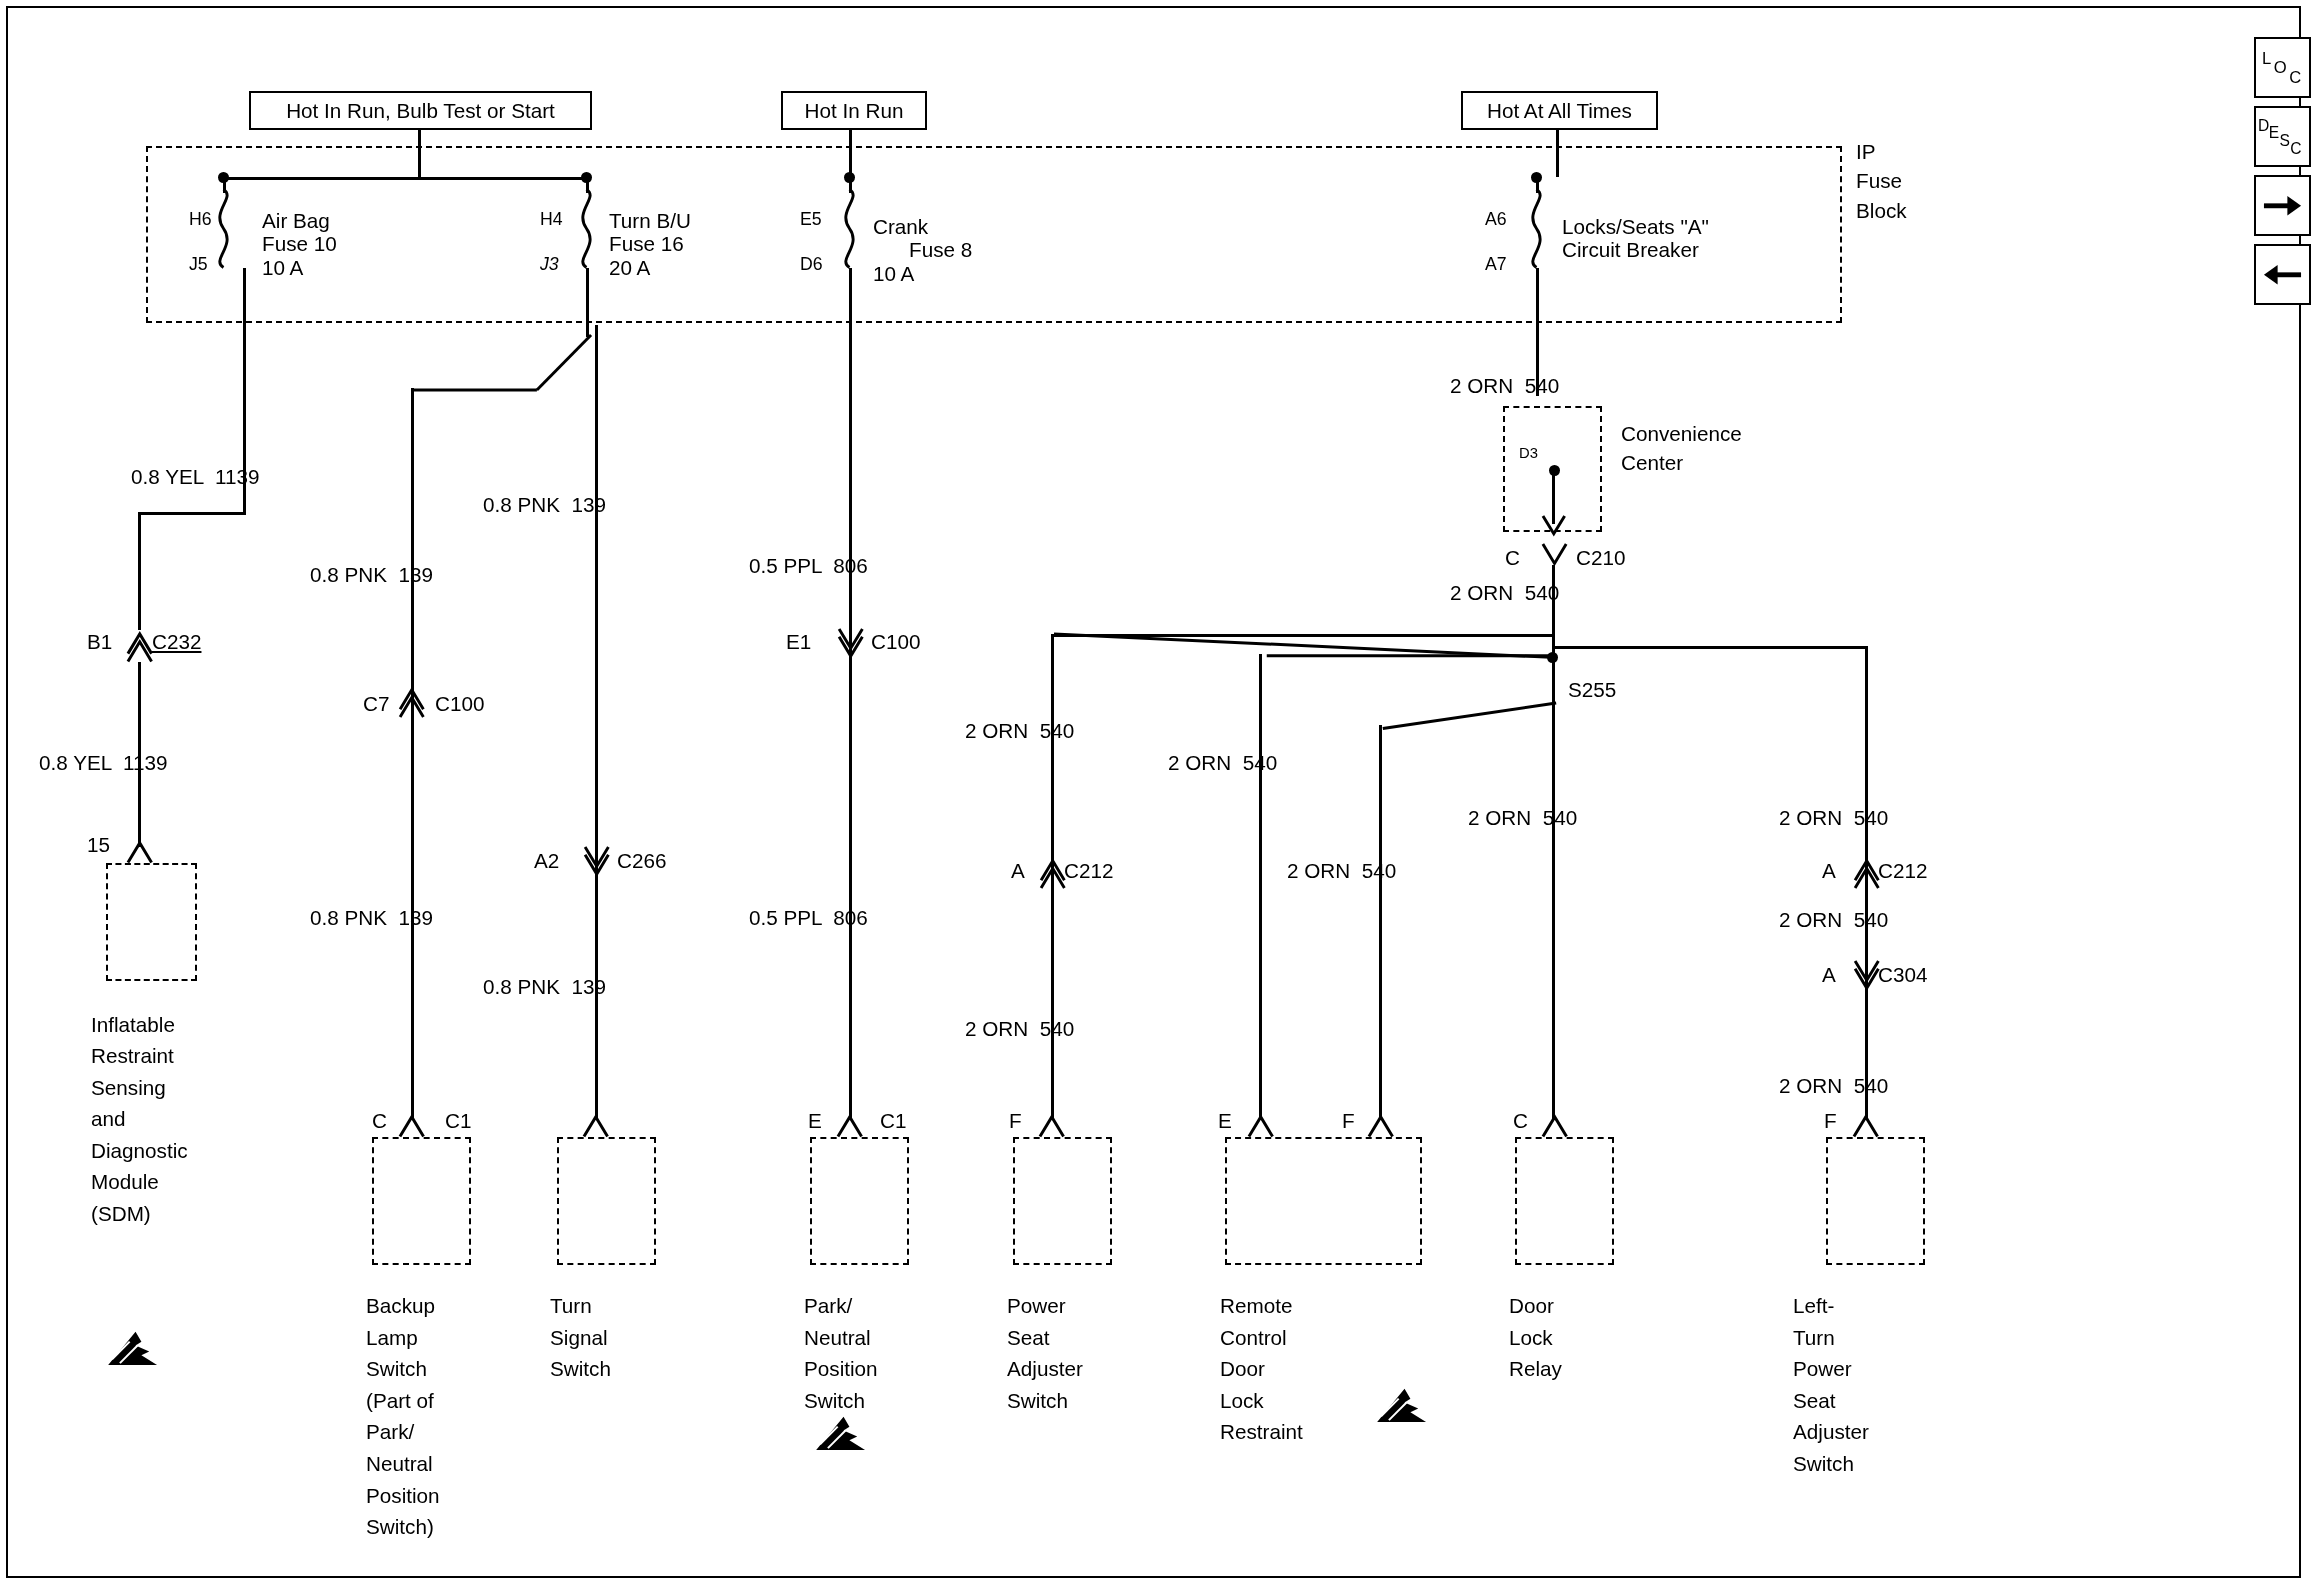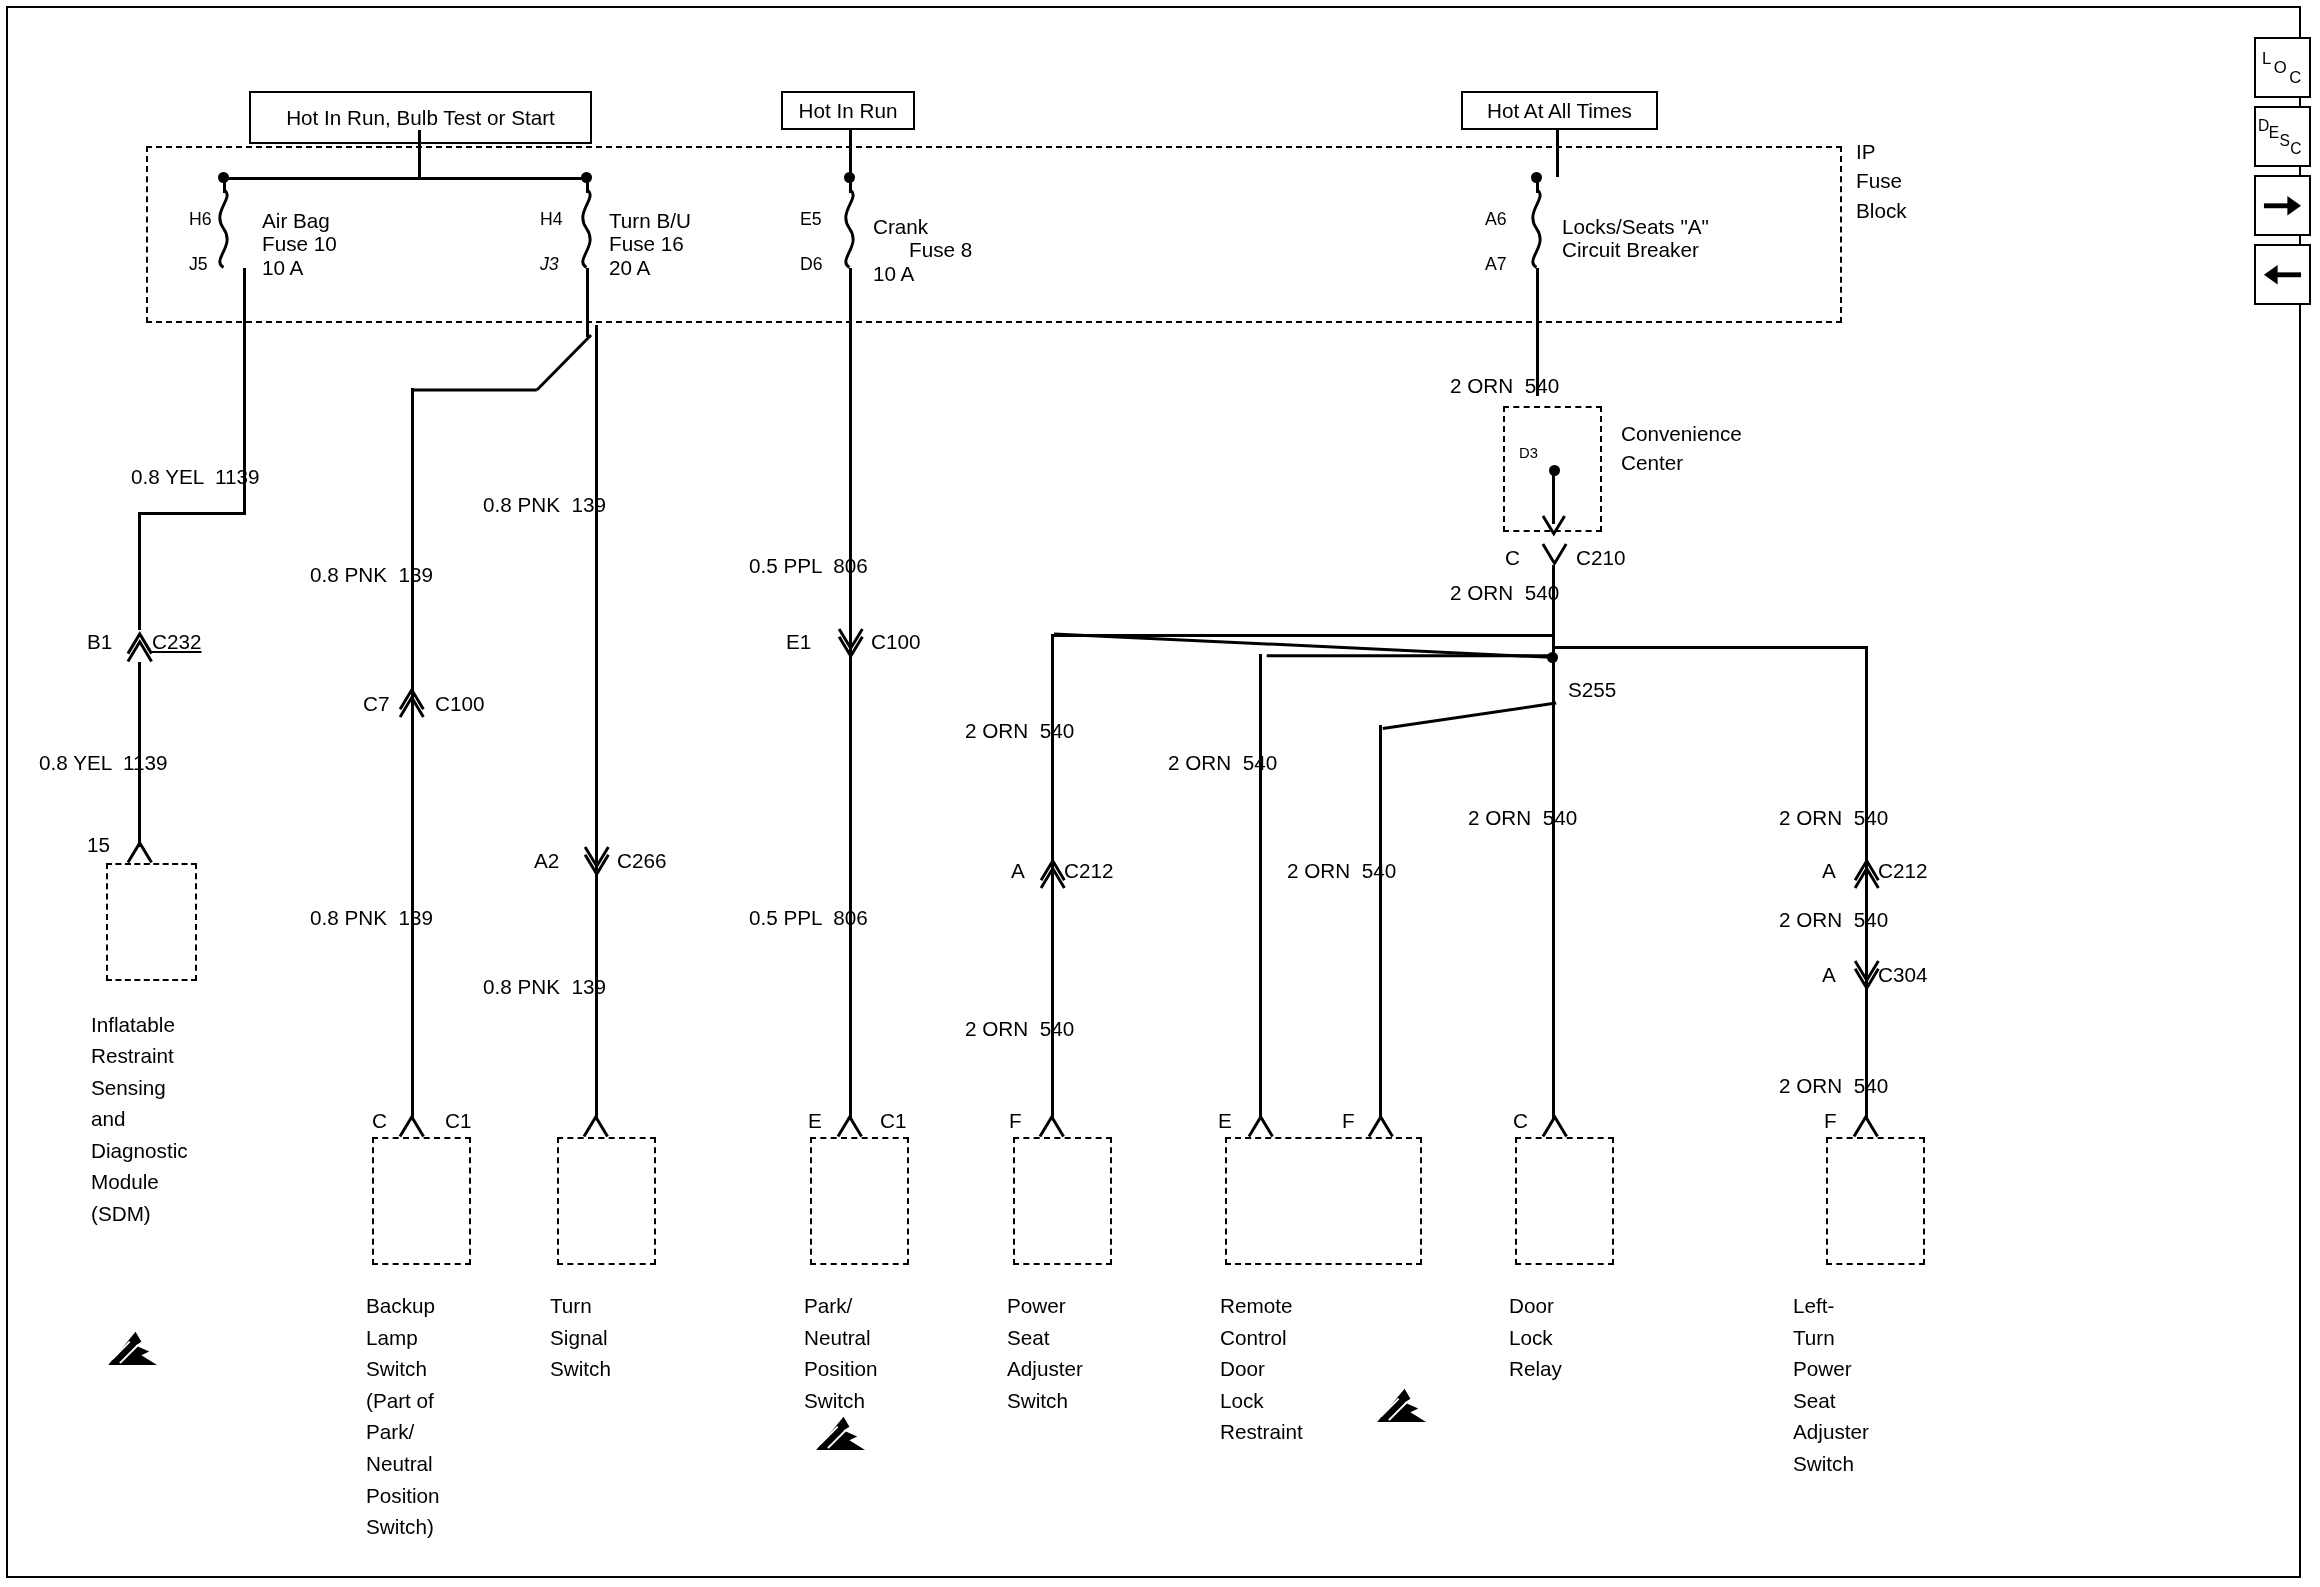--- a/index.html
+++ b/index.html
@@ -18,24 +18,24 @@
   .navbtn{position:absolute;border:2px solid #000;background:#fff;box-sizing:border-box;display:flex;align-items:center;justify-content:center;}
   .esd{position:absolute;width:63px;height:43px;}
   svg{display:block;overflow:visible;}
 </style>
 </head>
 <body>
 
 <div id="page">
   <div id="frame"></div>
 
-  <div class="hdrbox" style="left:249px;top:91px;width:343px;height:53px;">
+  <div class="hdrbox" style="left:249px;top:91px;width:343px;height:39px;">
     <span>Hot In Run, Bulb Test or Start</span>
   </div>
-  <div class="hdrbox" style="left:781px;top:91px;width:134px;height:39px;">
+  <div class="hdrbox" style="left:781px;top:91px;width:146px;height:39px;">
     <span>Hot In Run</span>
   </div>
   <div class="hdrbox" style="left:1461px;top:91px;width:197px;height:39px;">
     <span>Hot At All Times</span>
   </div>
 
   <div class="ln v" style="left:418px;top:130px;height:47px;"></div>
   <div class="ln v" style="left:849px;top:130px;height:47px;"></div>
   <div class="ln v" style="left:1556px;top:130px;height:47px;"></div>
 

